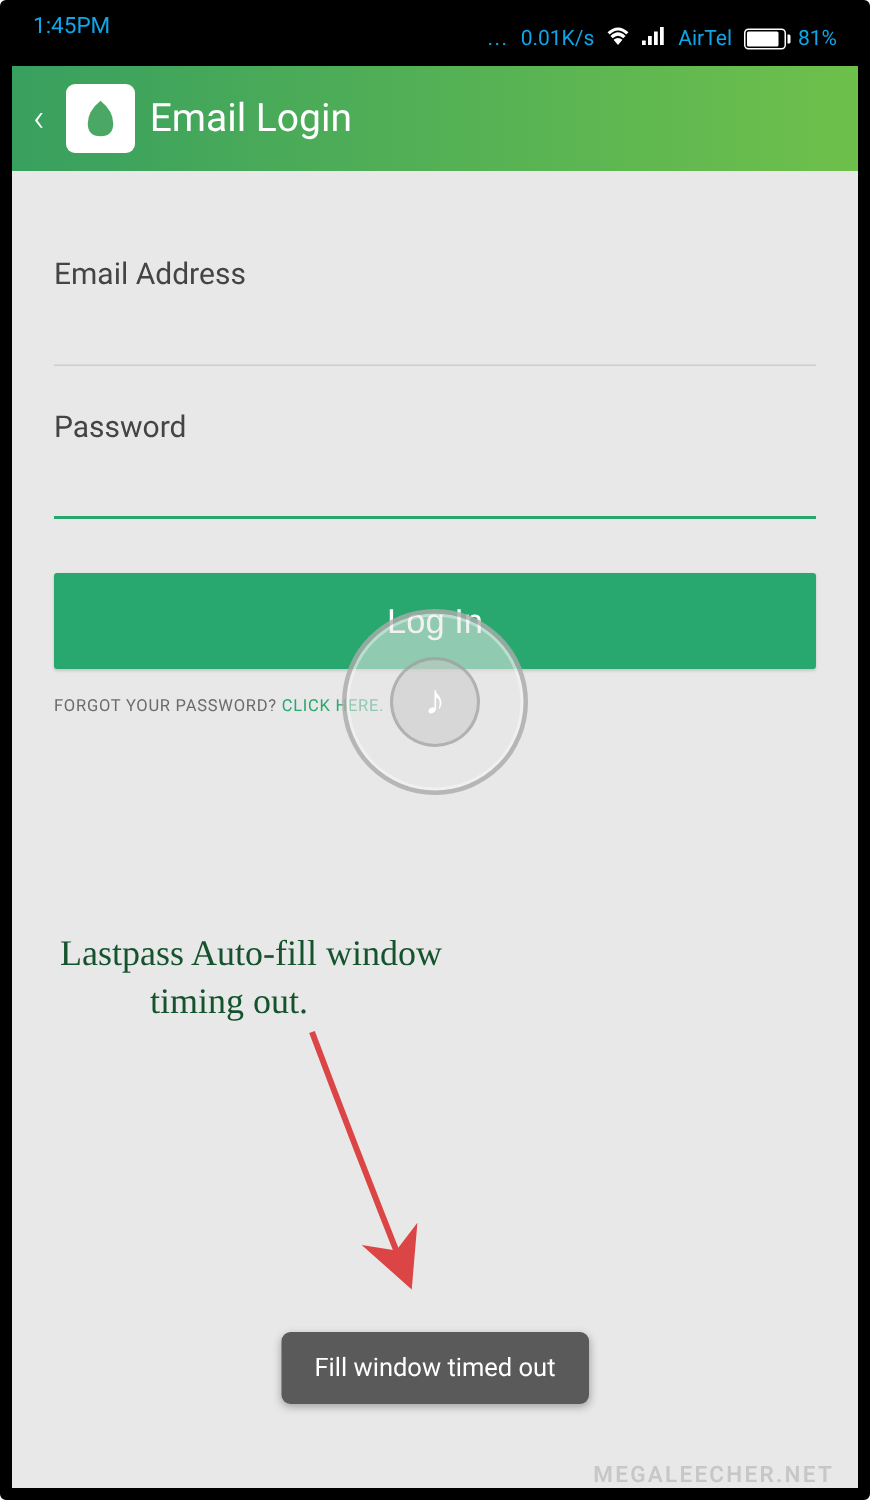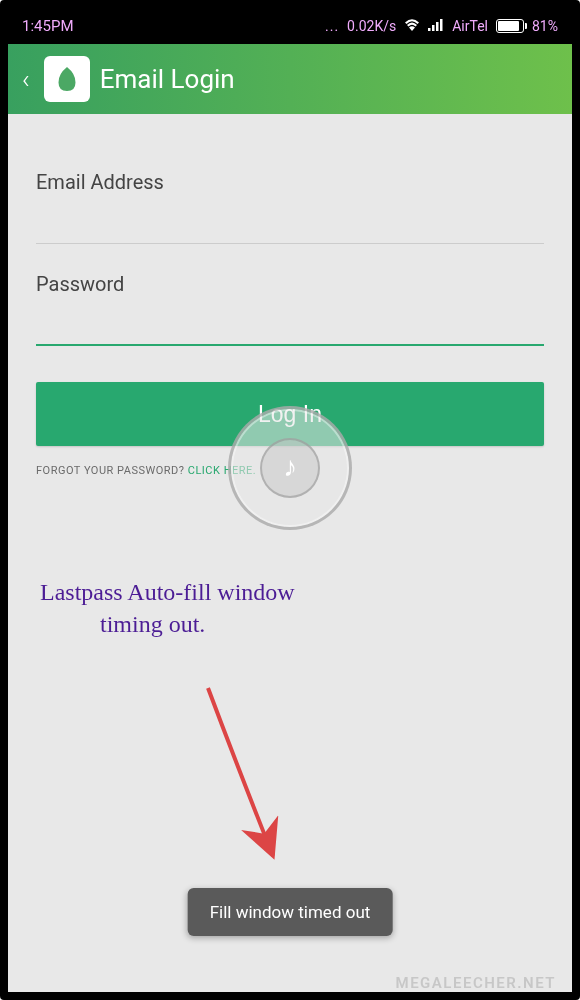--- a/index.html
+++ b/index.html
@@ -1,22 +1,22 @@
 <!DOCTYPE html>
 <html><head>
   <meta charset="utf-8">
   <style>
     * { margin: 0; padding: 0; box-sizing: border-box; }
     body { font-family: -apple-system, Roboto, sans-serif; background: #fff; width: 580px; height: 1000px; overflow: hidden; position: relative; }
     
     .device-frame { position: absolute; inset: 0; border: 8px solid #000; border-radius: 4px; background: #e8e8e8; }
     
     .status-bar {
-      height: 36px; background: #000; color: #f0abfc;
-      display: flex; align-items: center; justify-content: space-between;
+      height: 36px; background: #000; color: #0ea5e9;
+      display: flex; justify-content: space-between;
       padding: 0 14px; font-size: 15px;
     }
     .status-left { font-weight: 400; }
     .status-right { display: flex; align-items: center; gap: 8px; font-size: 14px; }
     .status-right .dots { letter-spacing: 1px; }
     .wifi-icon, .signal-icon { display: inline-block; }
     .battery { display: inline-flex; align-items: center; gap: 2px; }
     .battery-shell { width: 28px; height: 14px; border: 1.5px solid #fff; border-radius: 3px; position: relative; display: inline-block; }
     .battery-shell::after { content: ''; position: absolute; right: -4px; top: 3px; width: 2px; height: 6px; background: #fff; border-radius: 0 1px 1px 0; }
     .battery-fill { position: absolute; left: 1px; top: 1px; bottom: 1px; width: 80%; background: #fff; border-radius: 1px; }
@@ -66,22 +66,22 @@
     .spinner-inner {
       width: 60px; height: 60px; border-radius: 50%;
       background: rgba(200,200,200,0.5);
       border: 2px solid rgba(140,140,140,0.5);
       position: relative;
       display: flex; align-items: center; justify-content: center;
     }
     .music-note { color: #fff; font-size: 28px; transform: translateY(-2px); }
     
     .annotation {
-      position: absolute; left: 32px; top: 568px;
-      color: #4c1d95; font-size: 24px; line-height: 1.35;
+      position: absolute; left: 32px; top: 612px;
+      color: #14532d; font-size: 24px; line-height: 1.35;
       font-family: Georgia, serif;
     }
     
     .arrow {
       position: absolute; left: 180px; top: 670px;
       pointer-events: none;
     }
     
     .toast {
       position: absolute; left: 50%; top: 856px; transform: translateX(-50%);
@@ -100,21 +100,21 @@
   </style>
 </head>
 <body>
 
 <div class="device-frame">
 
   <div class="status-bar">
     <span class="status-left">1:45PM</span>
     <div class="status-right">
       <span class="dots">...</span>
-      <span>0.02K/s</span>
+      <span>0.01K/s</span>
       <span class="wifi-icon">
         <svg width="16" height="12" viewBox="0 0 16 12">
             <path d="M8 12 L5 8.5 Q8 6 11 8.5 Z M3 6 Q8 1 13 6 L11.5 7.5 Q8 4 4.5 7.5 Z M1 3.5 Q8 -3 15 3.5 L13.5 5 Q8 -0.5 2.5 5 Z" fill="#fff"></path>
           </svg>
       </span>
       <span class="signal-icon">
         <svg width="16" height="12" viewBox="0 0 16 12">
             <rect x="0" y="9" width="2.5" height="3" fill="#fff"></rect>
             <rect x="4" y="6" width="2.5" height="6" fill="#fff"></rect>
             <rect x="8" y="3" width="2.5" height="9" fill="#fff"></rect>

